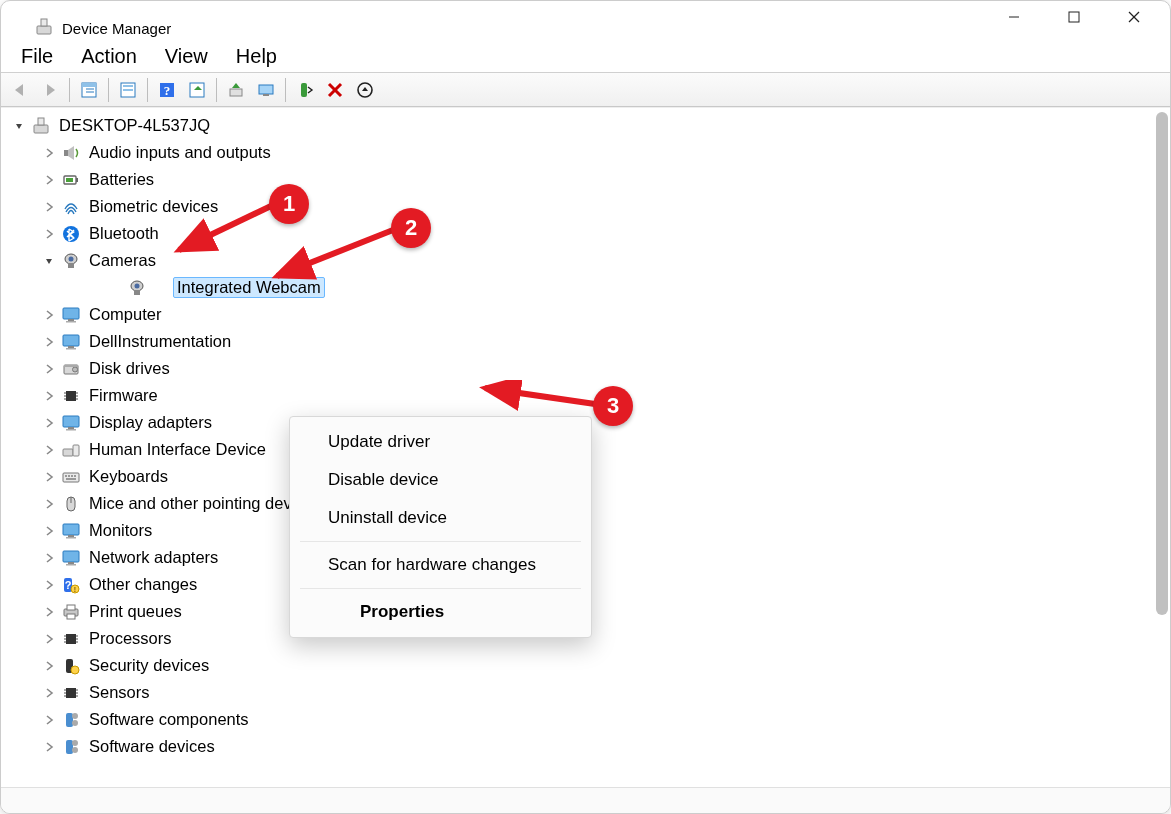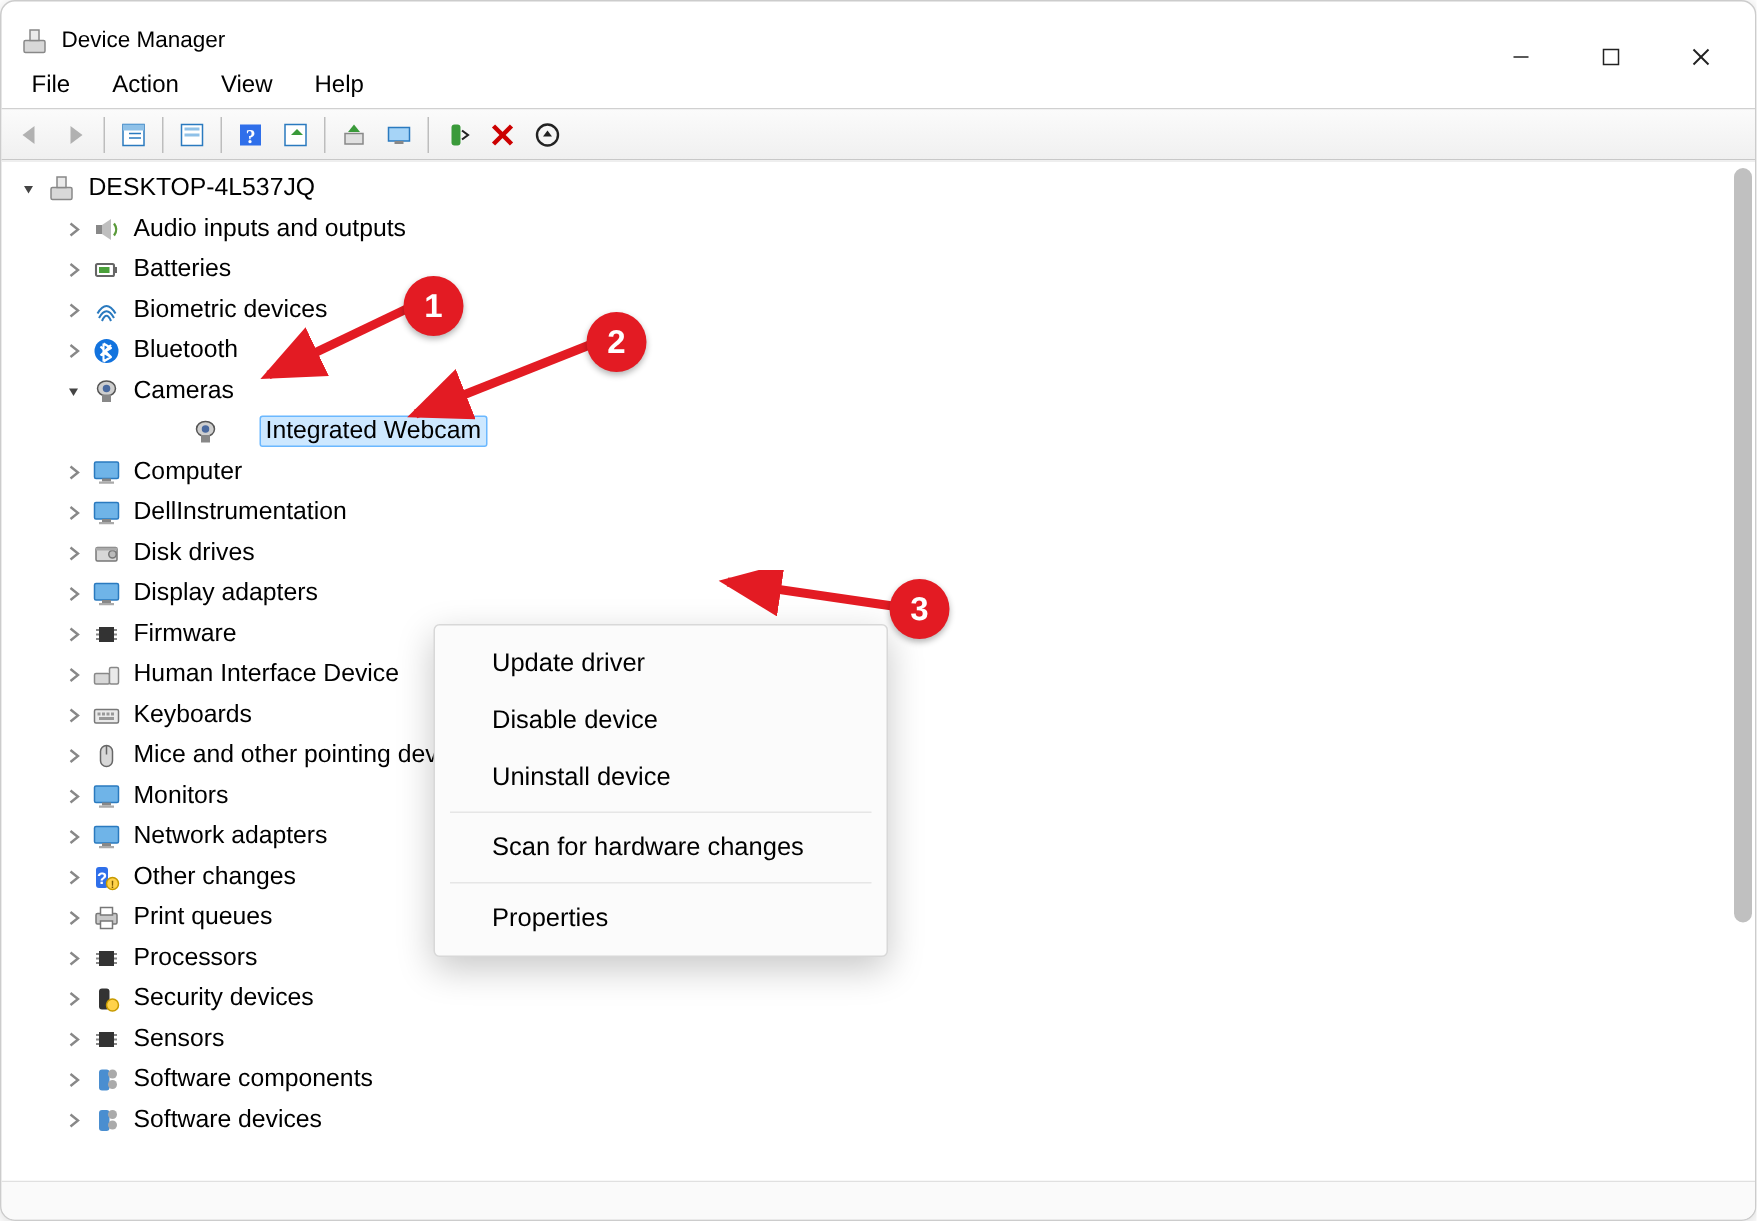--- a/index.html
+++ b/index.html
@@ -5,35 +5,35 @@
   * { box-sizing: border-box; }
   html, body { margin:0; padding:0; font-family: "Segoe UI", Arial, sans-serif; font-size:15px; color:#000; background:#fff;}
   .window {
     width:1171px; height:814px; border:1px solid #ccc; border-radius:10px;
     position:relative; overflow:hidden; background:#fff;
     box-shadow: 0 2px 10px rgba(0,0,0,0.15);
     display:flex; flex-direction:column;
   }
   
   .titlebar {
-    height:40px; display:flex; align-items:flex-start; padding:17px 6px;
+    height:40px; display:flex; align-items:flex-end; padding:4px 6px;margin-left:21px;
   }
   .titlebar .ico {
     width:20px; height:20px; margin:0 8px 0 6px; display:flex; align-items:center; justify-content:center;
   }
   .titlebar .title { font-size:15px; }
   .win-controls { margin-left:auto; display:flex; }
   .win-btn { width:60px; height:40px; display:flex; align-items:center; justify-content:center; }
   .win-btn svg { width:14px; height:14px; }
   
   .menubar {
     height:32px; display:flex; align-items:center; padding:0 6px;
     border-bottom:1px solid #d0d0d0;
   }
-  .menuitem { padding:4px 14px; font-size:16px; }
+  .menuitem { padding:4px 14px; font-size:20px; }
   
   .toolbar {
     height:34px; display:flex; align-items:center; padding:2px 4px;
     border-bottom:1px solid #c8c8c8;
     background:linear-gradient(#fbfbfb,#f0f0f0);
   }
   .tbtn {
     width:28px; height:28px; display:flex; align-items:center; justify-content:center;
     margin:0 1px;
   }
@@ -60,21 +60,21 @@
   .label { padding:1px 2px; }
   
   .context-menu {
     position:absolute; left:288px; top:308px; width:303px;
     background:#fbfbfb; border:1px solid #d8d8d8; border-radius:4px;
     box-shadow:0 8px 24px rgba(0,0,0,0.22);
     padding:6px 0;
   }
   .cm-item { padding:9px 22px 9px 38px; font-size:17px; }
   .cm-sep { height:1px; background:#e6e6e6; margin:4px 10px; }
-  .cm-item.bold { font-weight:400; }
+  .cm-item.bold { font-weight:700;margin-left:32px; }
   
   .anno-circle {
     position:absolute; width:40px; height:40px; border-radius:50%;
     background:#e31b23; color:#fff; display:flex; align-items:center; justify-content:center;
     font-size:22px; font-weight:700; box-shadow:0 2px 4px rgba(0,0,0,0.3);
     z-index:40;
   }
   .arrow { position:absolute; z-index:35; }
   
   .footerbar { height:26px; border-top:1px solid #e0e0e0; background:#fafafa;}
@@ -344,45 +344,45 @@
           <span class="label">Disk drives</span>
         </div>
         <div class="node cat">
           <span class="expander">
             <svg width="12" height="12" viewBox="0 0 12 12">
               <path d="M4 2 L9 6 L4 10" fill="none" stroke="#888" stroke-width="1.6"></path>
             </svg>
           </span>
           <span class="nicon">
             <svg viewBox="0 0 20 20">
-              <rect x="2" y="3" width="16" height="11" rx="1" fill="#6fb4e8" stroke="#2a7abf"></rect>
-              <rect x="7" y="14" width="6" height="2" fill="#888"></rect>
-              <rect x="5" y="16" width="10" height="1.5" fill="#aaa"></rect>
-            </svg>
-          </span>
-          <span class="label">Display adapters</span>
-        </div>
-        <div class="node cat">
-          <span class="expander">
-            <svg width="12" height="12" viewBox="0 0 12 12">
-              <path d="M4 2 L9 6 L4 10" fill="none" stroke="#888" stroke-width="1.6"></path>
-            </svg>
-          </span>
-          <span class="nicon">
-            <svg viewBox="0 0 20 20">
               <rect x="5" y="5" width="10" height="10" fill="#333"></rect>
               <line x1="3" y1="7" x2="5" y2="7" stroke="#888" stroke-width="1.4"></line>
               <line x1="3" y1="10" x2="5" y2="10" stroke="#888" stroke-width="1.4"></line>
               <line x1="3" y1="13" x2="5" y2="13" stroke="#888" stroke-width="1.4"></line>
               <line x1="15" y1="7" x2="17" y2="7" stroke="#888" stroke-width="1.4"></line>
               <line x1="15" y1="10" x2="17" y2="10" stroke="#888" stroke-width="1.4"></line>
               <line x1="15" y1="13" x2="17" y2="13" stroke="#888" stroke-width="1.4"></line>
             </svg>
           </span>
           <span class="label">Firmware</span>
+        </div>
+        <div class="node cat">
+          <span class="expander">
+            <svg width="12" height="12" viewBox="0 0 12 12">
+              <path d="M4 2 L9 6 L4 10" fill="none" stroke="#888" stroke-width="1.6"></path>
+            </svg>
+          </span>
+          <span class="nicon">
+            <svg viewBox="0 0 20 20">
+              <rect x="2" y="3" width="16" height="11" rx="1" fill="#6fb4e8" stroke="#2a7abf"></rect>
+              <rect x="7" y="14" width="6" height="2" fill="#888"></rect>
+              <rect x="5" y="16" width="10" height="1.5" fill="#aaa"></rect>
+            </svg>
+          </span>
+          <span class="label">Display adapters</span>
         </div>
         <div class="node cat">
           <span class="expander">
             <svg width="12" height="12" viewBox="0 0 12 12">
               <path d="M4 2 L9 6 L4 10" fill="none" stroke="#888" stroke-width="1.6"></path>
             </svg>
           </span>
           <span class="nicon">
             <svg viewBox="0 0 20 20">
               <rect x="2" y="9" width="10" height="7" rx="1" fill="#d8d8d8" stroke="#888"></rect>

